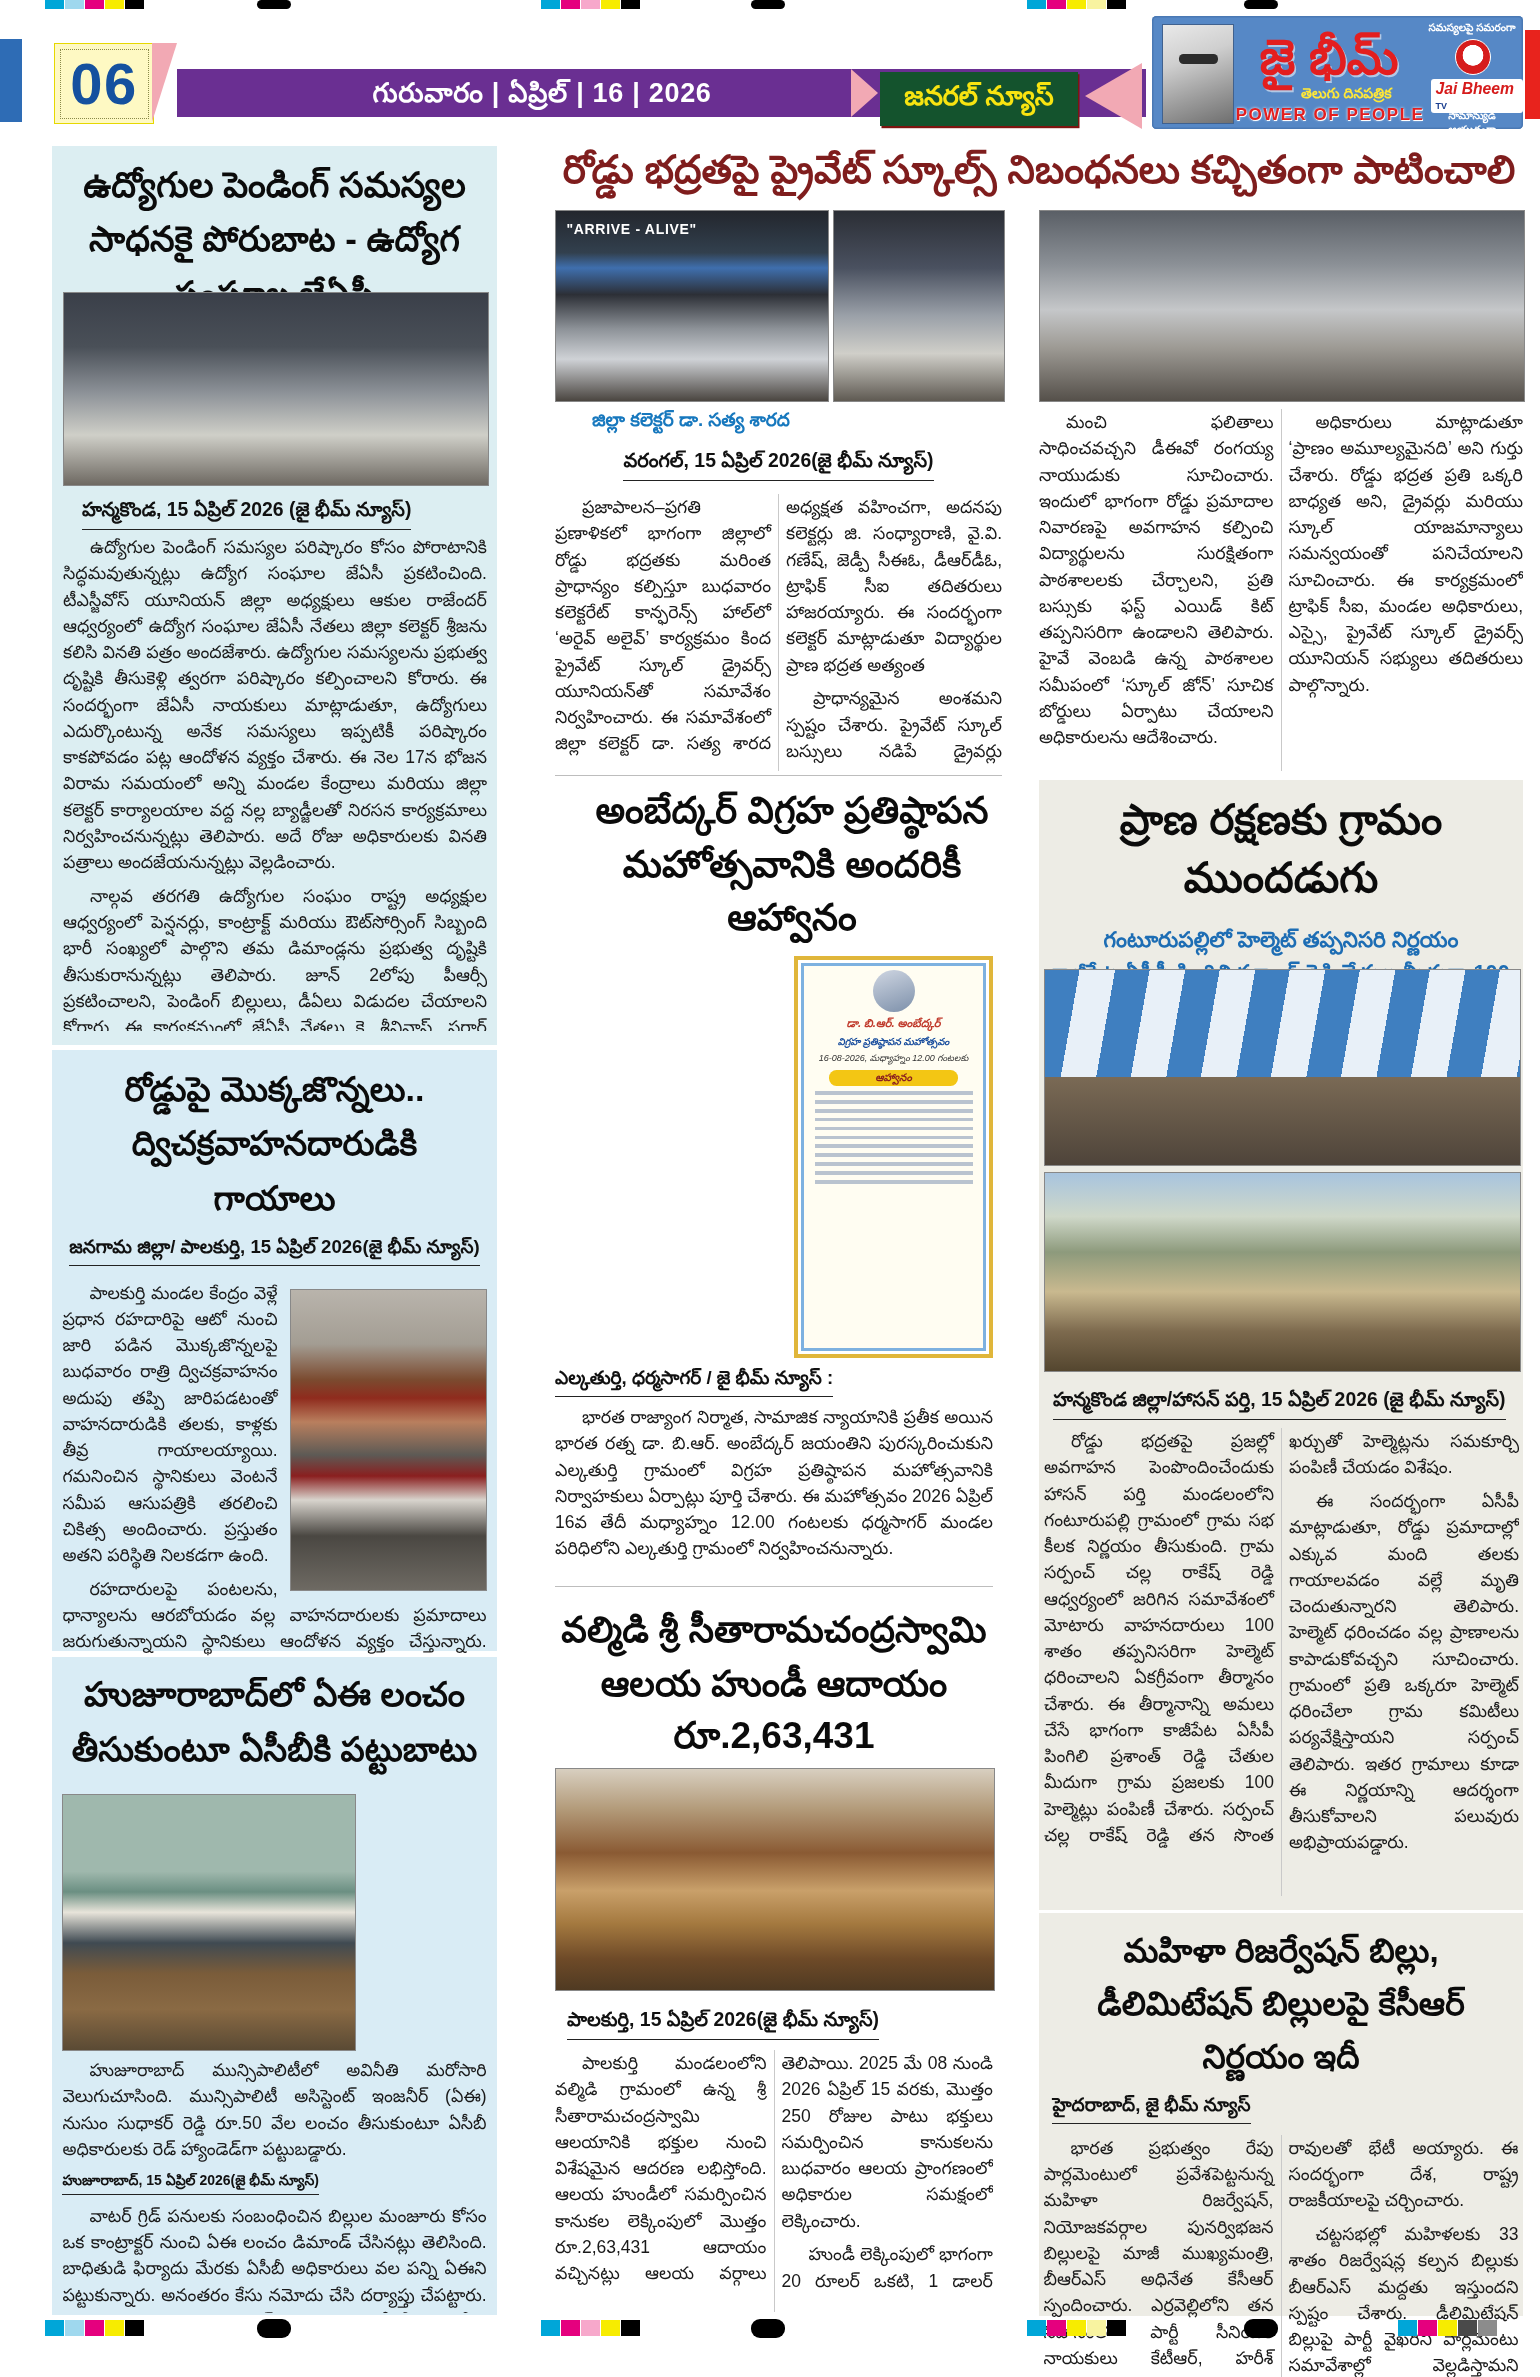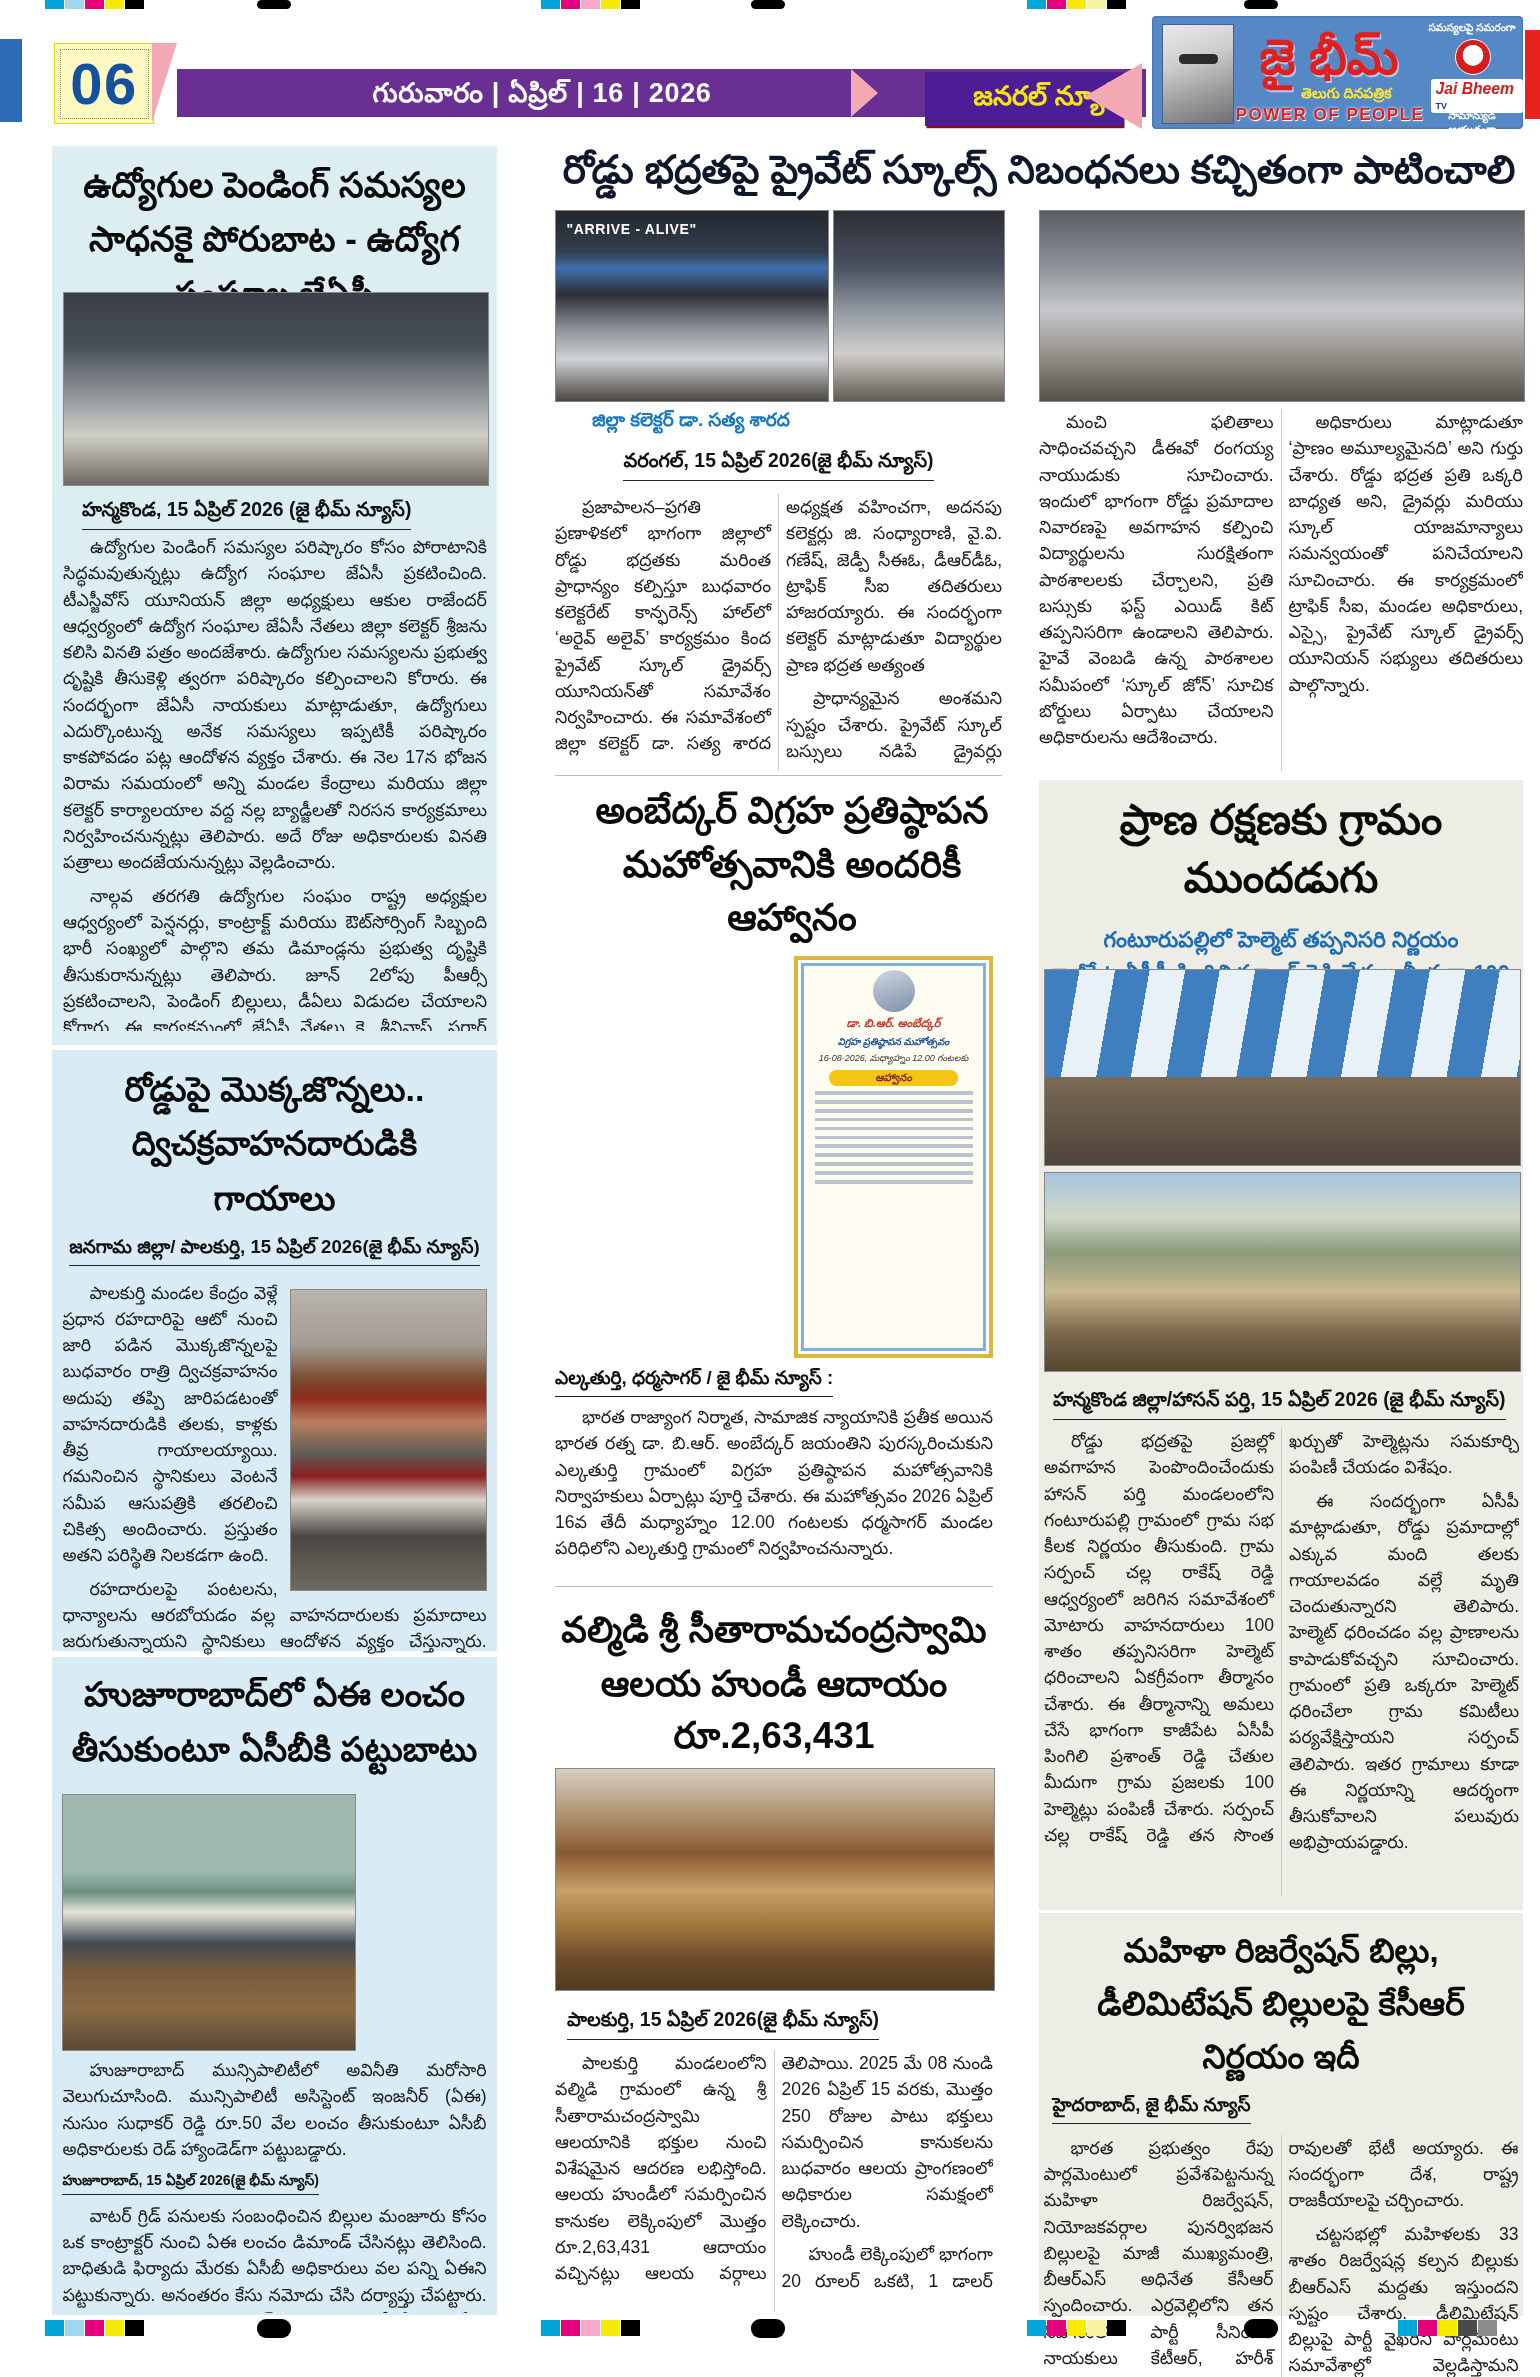--- a/index.html
+++ b/index.html
@@ -5,40 +5,40 @@
   html,body{margin:0;padding:0;background:#ffffff;}
   #page{position:relative;width:1541px;height:2377px;background:#fff;overflow:hidden;
         font-family:"Liberation Sans","DejaVu Sans",sans-serif;color:#111;}
   .abs{position:absolute;}
   
   .num-box{background:#fef9c3;border:0.7px solid #e6d800;}
   .num-box .inner{position:absolute;inset:4.5px;border:1.5px dotted #8a8a4a;display:flex;align-items:center;justify-content:center;}
   .pagenum{font-size:58px;font-weight:bold;color:#15519f;letter-spacing:1.5px;}
   .purple-band{background:#6a2f92;}
   .date-text{color:#fff;font-size:27px;font-weight:bold;letter-spacing:0.7px;text-align:center;}
-  .badge-red{background:#4c1d95;display:flex;align-items:center;justify-content:flex-end;box-shadow:1.5px 2.2px 0 #7e1410;margin-left:45px;}
+  .badge-red{background:#14532d;display:flex;align-items:center;justify-content:center;box-shadow:1.5px 2.2px 0 #7e1410;}
   .badge-red span{color:#f8e411;font-size:27px;font-weight:bold;}
   .tri{width:0;height:0;}
   .masthead{background:#5688c6;border-radius:4.5px;box-shadow:0 0 0 1.5px #4a79b4 inset;}
   .mast-title{color:#e31e1f;font-size:49px;font-weight:bold;text-shadow:1.5px 1.5px 0 rgba(255,255,255,.55);line-height:1;}
   .mast-sub{color:#ffe837;font-size:14px;font-weight:bold;}
   .mast-tag{color:#e31e1f;font-size:17px;font-weight:bold;letter-spacing:1.5px;text-shadow:0 0 3px #fff,0.7px 0.7px 0 #fff;}
   .mast-small{color:#fff;font-size:10.4px;font-weight:bold;text-align:center;}
   .tv-box{background:#fff;border-radius:3px;padding:0.7px 4.5px;display:inline-block;}
   .tv-box b{color:#d61c1c;font-size:15.7px;font-style:italic;text-align:center;}
   .tv-box i{color:#1a3e8f;font-size:9px;font-weight:bold;font-style:normal;}
   .portrait{background:linear-gradient(160deg,#e9e9e9 0%,#cfcfcf 35%,#9a9a9a 70%,#6f6f6f 100%);border:0.7px solid #40618e;}
   .portrait:before{content:"";position:absolute;left:22%;top:30%;width:56%;height:10%;background:#2c2c2c;border-radius:4.5px;}
   .logo-circle{width:34px;height:34px;border-radius:50%;background:radial-gradient(circle at 50% 45%,#fff 0 40%,#d61c1c 42% 100%);border:1.5px solid #fff;}
   
   .tint-blue{background:#dceef2;}
   .tint-blue2{background:#d9ecf5;}
   .tint-cream{background:#edece5;}
   .hl-black{font-weight:bold;color:#0b0b0b;text-align:center;}
-  .hl-red{font-weight:bold;color:#0f172a;text-align:center;white-space:nowrap;}
+  .hl-red{font-weight:bold;color:#7f1d1d;text-align:center;white-space:nowrap;}
   .deck{color:#1d6db4;font-weight:bold;text-align:center;}
   .dateline{font-weight:bold;font-size:19.4px;color:#111;}
   .dateline span{display:inline-block;border-bottom:1.5px solid #222;padding-bottom:3.7px;}
   .body-t{font-size:17.5px;line-height:1.5;text-align:justify;color:#191919;}
   .body-t p{margin:0 0 7.5px 0;text-indent:27px;}
   .cols2{column-count:2;column-gap:15px;column-rule:0.7px solid #c9c9c9;overflow:hidden;}
   .caption-blue{color:#1778be;font-weight:bold;font-size:18.6px;text-align:center;}
   .ph{position:absolute;overflow:hidden;border:0.7px solid #888;}
   .ph .banner{position:absolute;color:#fff;font-weight:bold;letter-spacing:0.7px;}
   .float-r{float:right;margin:9px 0 6px 12px;position:relative;border:0.7px solid #888;overflow:hidden;font-style:italic;}

